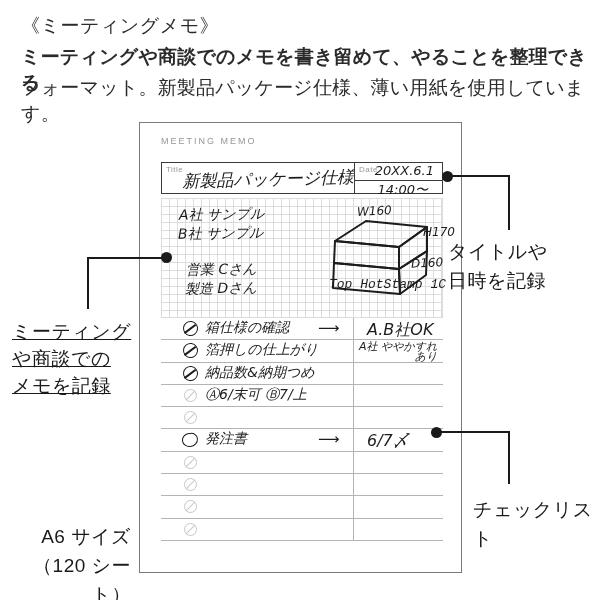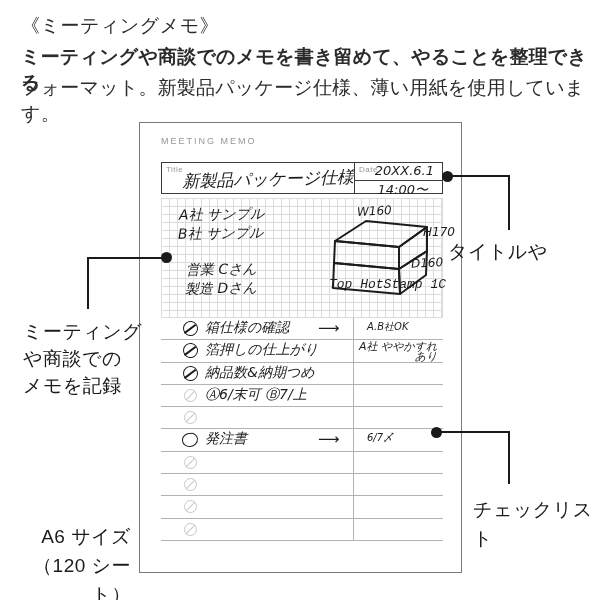--- a/index.html
+++ b/index.html
@@ -60,27 +60,27 @@
                background:#c7c7c5; transform:rotate(-45deg); }
   .cl-row.done .cl-circle { width:15px; height:15px; top:3px; left:22px;
                border:1.6px solid #1c1c1c; transform:rotate(8deg); }
   .cl-row.done .cl-circle::after { background:#1c1c1c; height:1.6px; top:6px; width:14px; }
   .cl-row.marked .cl-circle { width:16px; height:14px; top:4px; left:21px;
                border:1.7px solid #1c1c1c; border-radius:50% 45% 55% 50%; transform:rotate(-6deg); }
   .cl-row.marked .cl-circle::after { display:none; }
 
   .cl-text  { position:absolute; left:44px; top:1px; font-size:14px; white-space:nowrap; }
   .cl-arrow { position:absolute; left:157px; top:1px; font-size:15px; letter-spacing:-2px; }
-  .cl-note  { position:absolute; left:206px; top:2px; font-size:10px; white-space:nowrap; }
+  .cl-note  { position:absolute; left:206px; top:2px; font-size:16px; white-space:nowrap; }
   .cl-note-small { position:absolute; left:198px; top:1px; font-size:11px; line-height:11px; white-space:nowrap; }
   .cl-note-small .second { display:block; margin-left:42px; margin-top:-1px;text-align:right; }
 
   
   .ann { font-size:19px; color:#1a1a1a; letter-spacing:0.5px; line-height:27px; }
-  .ann-left   { left:23px; top:318px; }
+  .ann-left   { left:12px; top:318px;text-decoration:underline; }
   .ann-right1 { left:448px; top:237px; line-height:29px; }
   .ann-right2 { left:473px; top:495px; line-height:29px; }
   .ann-size   { left:0px; top:522px; width:131px; text-align:right; line-height:29px; }
 
   .conn { background:#1a1a1a; }
   .dot  { width:11px; height:11px; border-radius:50%; background:#1a1a1a; }
 </style>
 </head>
 <body>
 
@@ -184,20 +184,21 @@
   <div>ミーティング</div>
   <div>や商談での</div>
   <div>メモを記録</div>
 </div>
 
 <div class="abs conn" style="left:447px; top:175px; width:63px; height:2px;"></div>
 <div class="abs conn" style="left:508px; top:175px; width:2px; height:55px;"></div>
 <div class="abs dot" style="left:442px; top:171px;"></div>
 <div class="abs ann ann-right1">
   <div>タイトルや</div>
+  <div>日時を記録</div>
 </div>
 
 <div class="abs conn" style="left:436px; top:431px; width:74px; height:2px;"></div>
 <div class="abs conn" style="left:508px; top:431px; width:2px; height:53px;"></div>
 <div class="abs dot" style="left:431px; top:427px;"></div>
 <div class="abs ann ann-right2">
   <div>チェックリスト</div>
 </div>
 
 <div class="abs ann ann-size">

